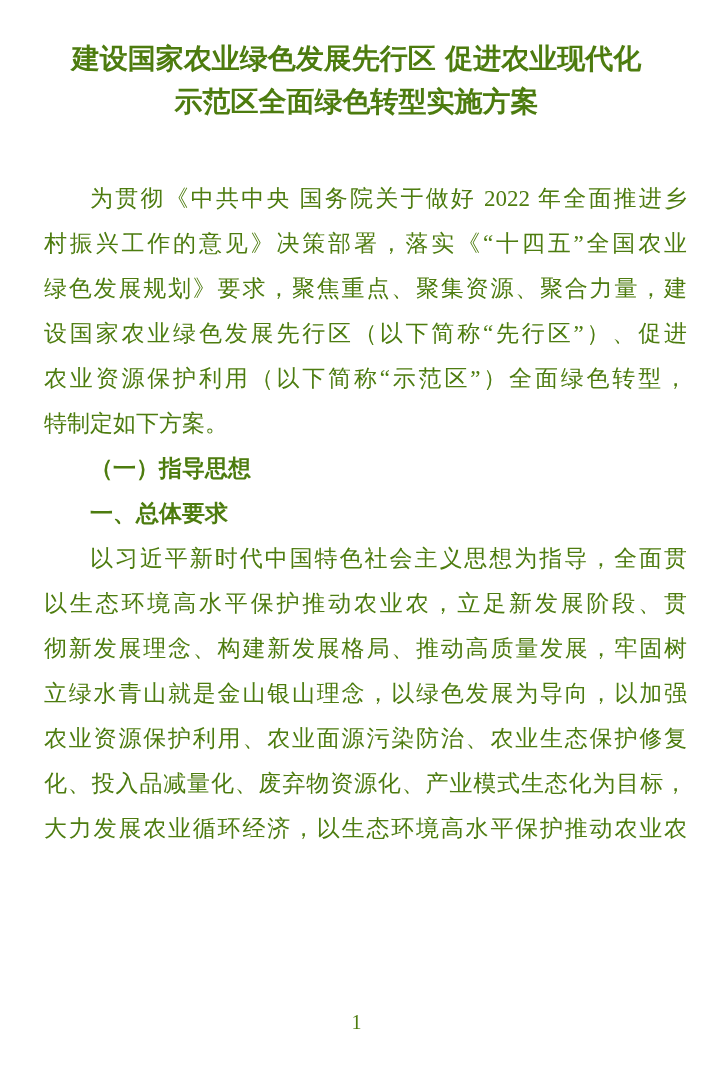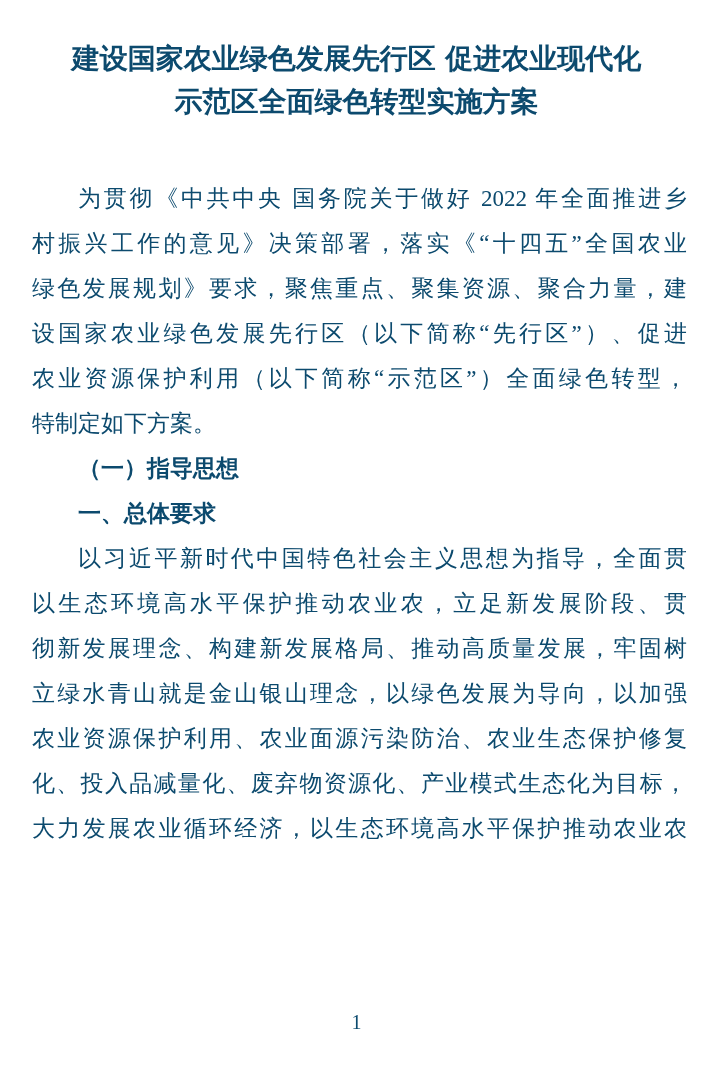--- a/index.html
+++ b/index.html
@@ -2,41 +2,42 @@
 <html><head>
 <meta charset="utf-8">
 <style>
   html, body { margin: 0; padding: 0; background: #ffffff; }
   .page {
     width: 713px;
     height: 1080px;
     background: #ffffff;
     position: relative;
     overflow: hidden;
-    color: #0c4a6e;
+    color: #4d7c0f;
     font-family: "Liberation Serif", "DejaVu Serif", serif;
   }
   .title-block {
     padding-top: 37px;
     text-align: center;
     font-family: "DejaVu Sans", "Liberation Sans", sans-serif;
     font-weight: bold;
     font-size: 28px;
     line-height: 43px;
   }
   .body-block {
     margin: 53px 26px 0 32px;
     font-size: 23px;
   }
   .line {
     height: 45px;
     line-height: 45px;
     text-align: justify;
     text-align-last: justify;
     overflow: hidden;
+    margin-left: 12px;
   }
   .line.indent { text-indent: 46px; }
   .line.plain { text-align-last: left; }
   .line.heading {
     text-align-last: left;
     padding-left: 46px;
     font-family: "DejaVu Sans", "Liberation Sans", sans-serif;
     font-weight: bold;
     font-size: 23px;
   }

